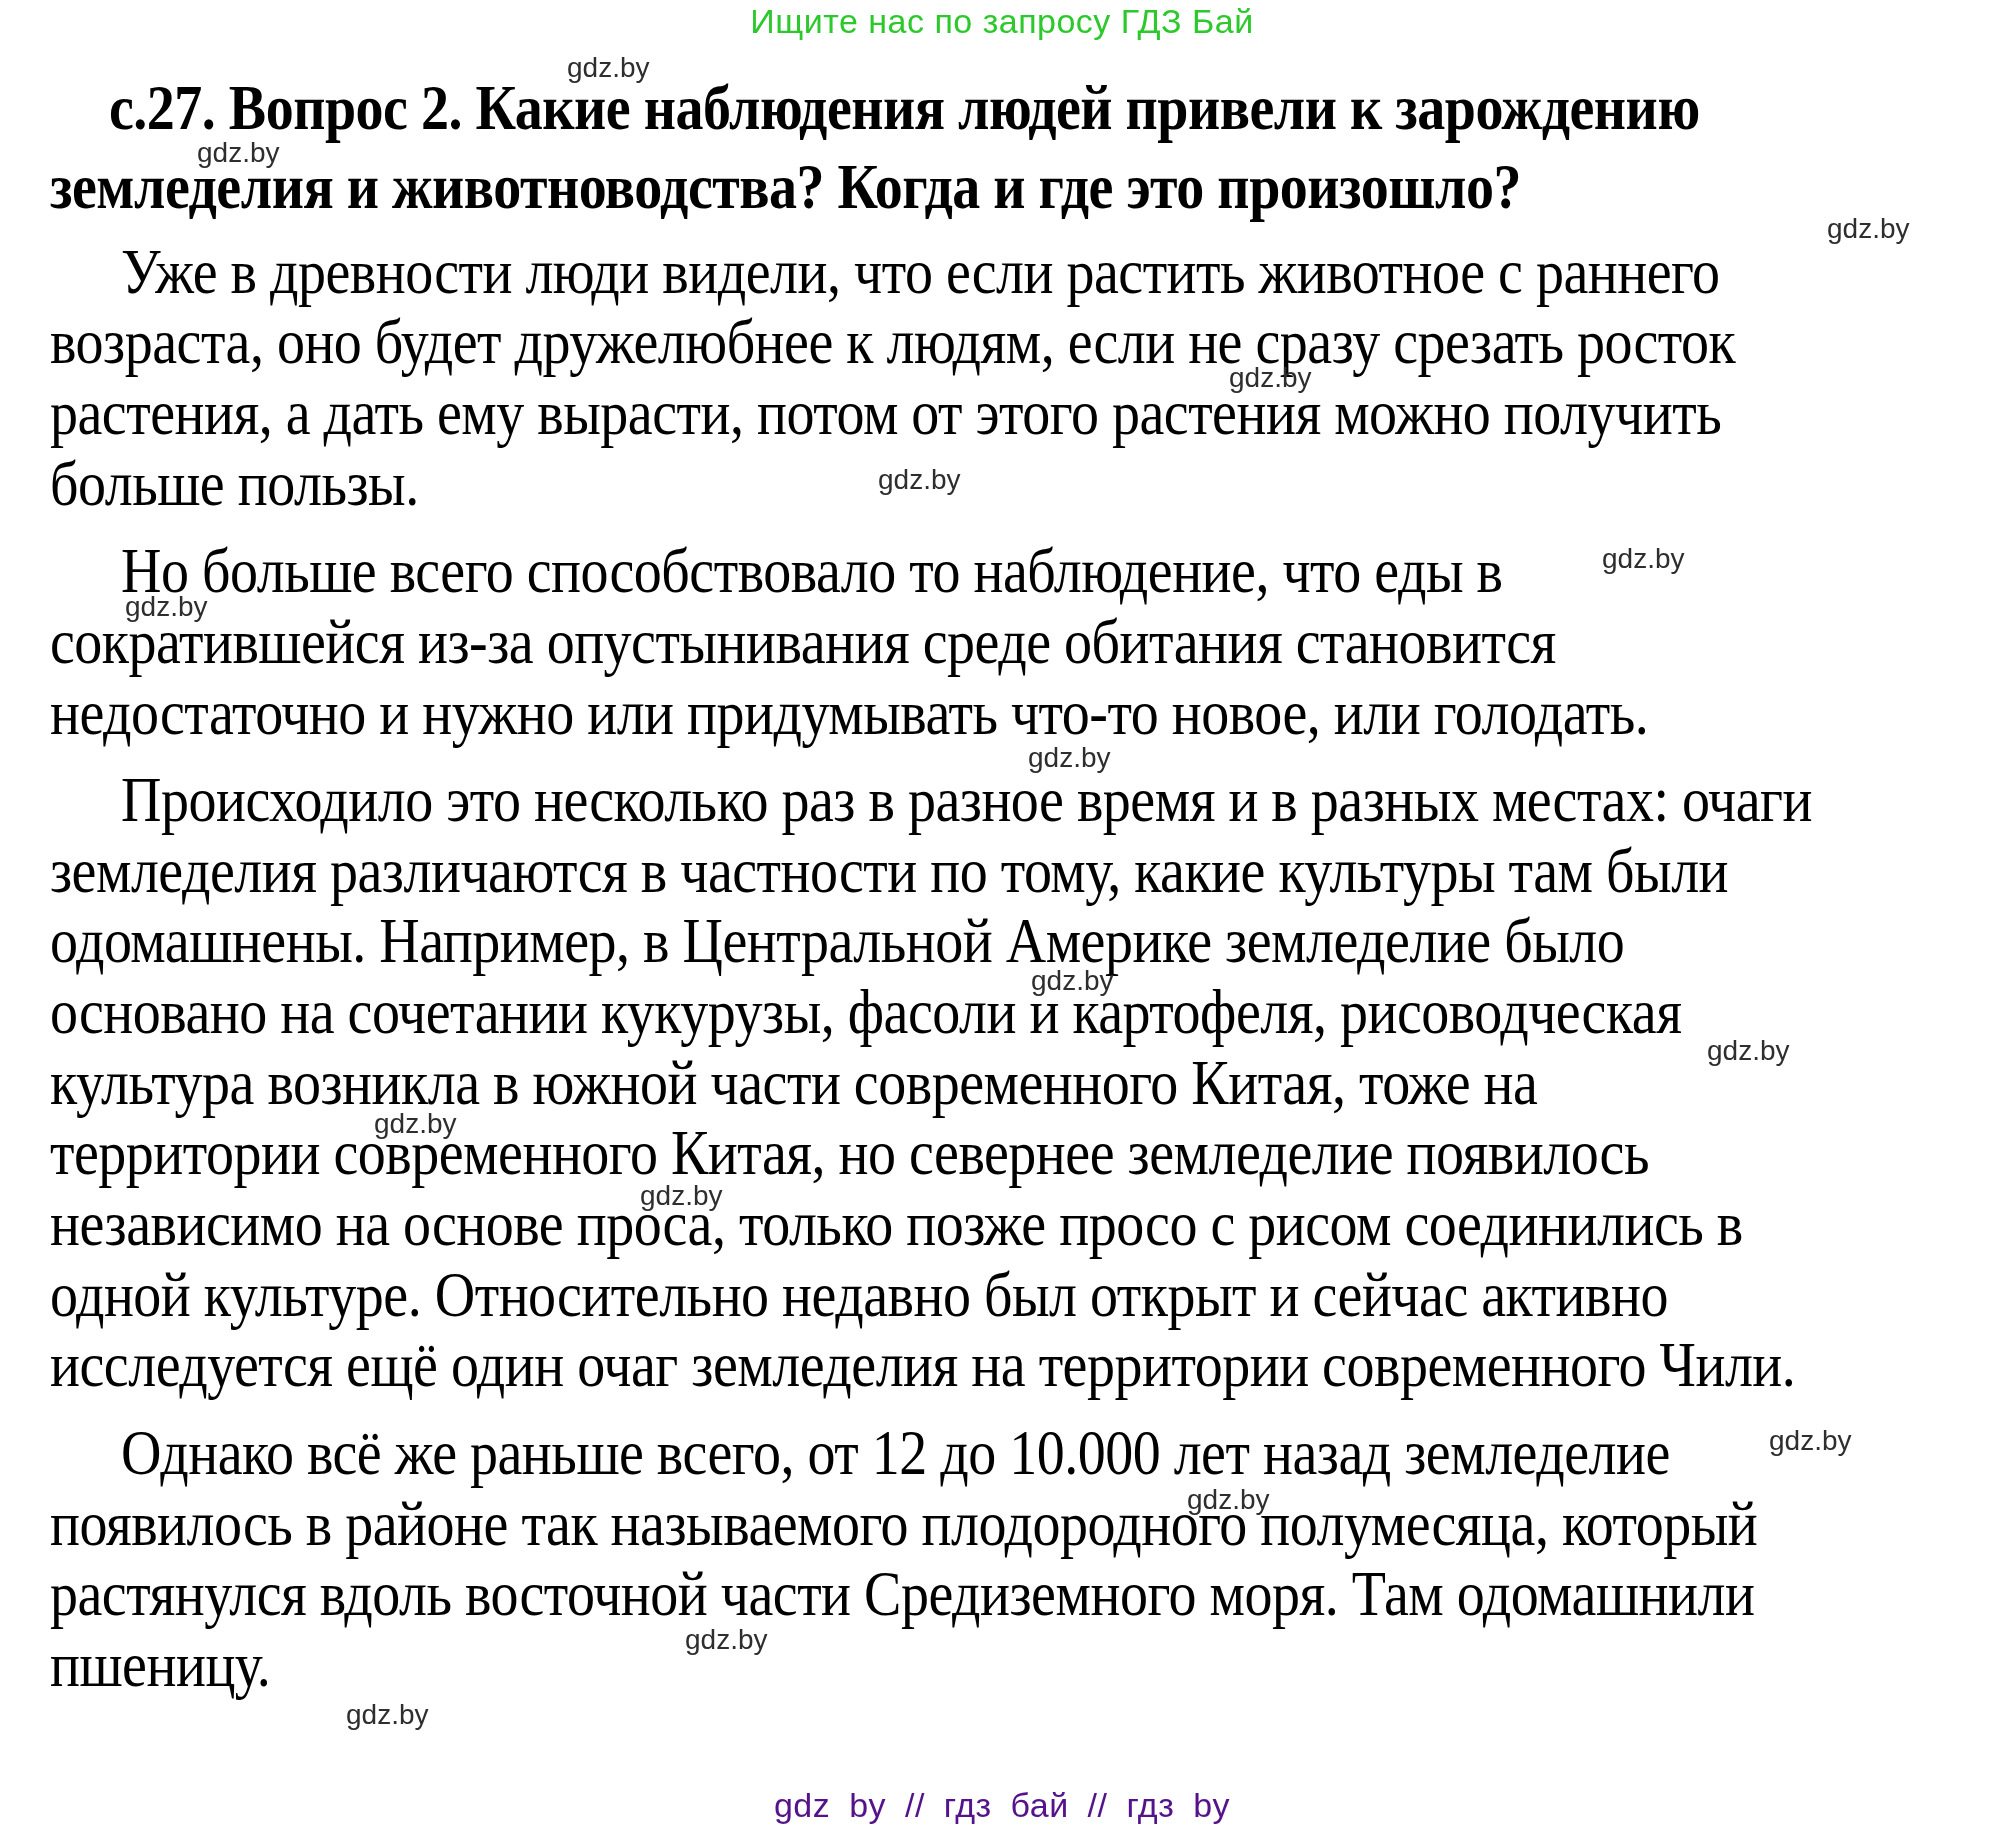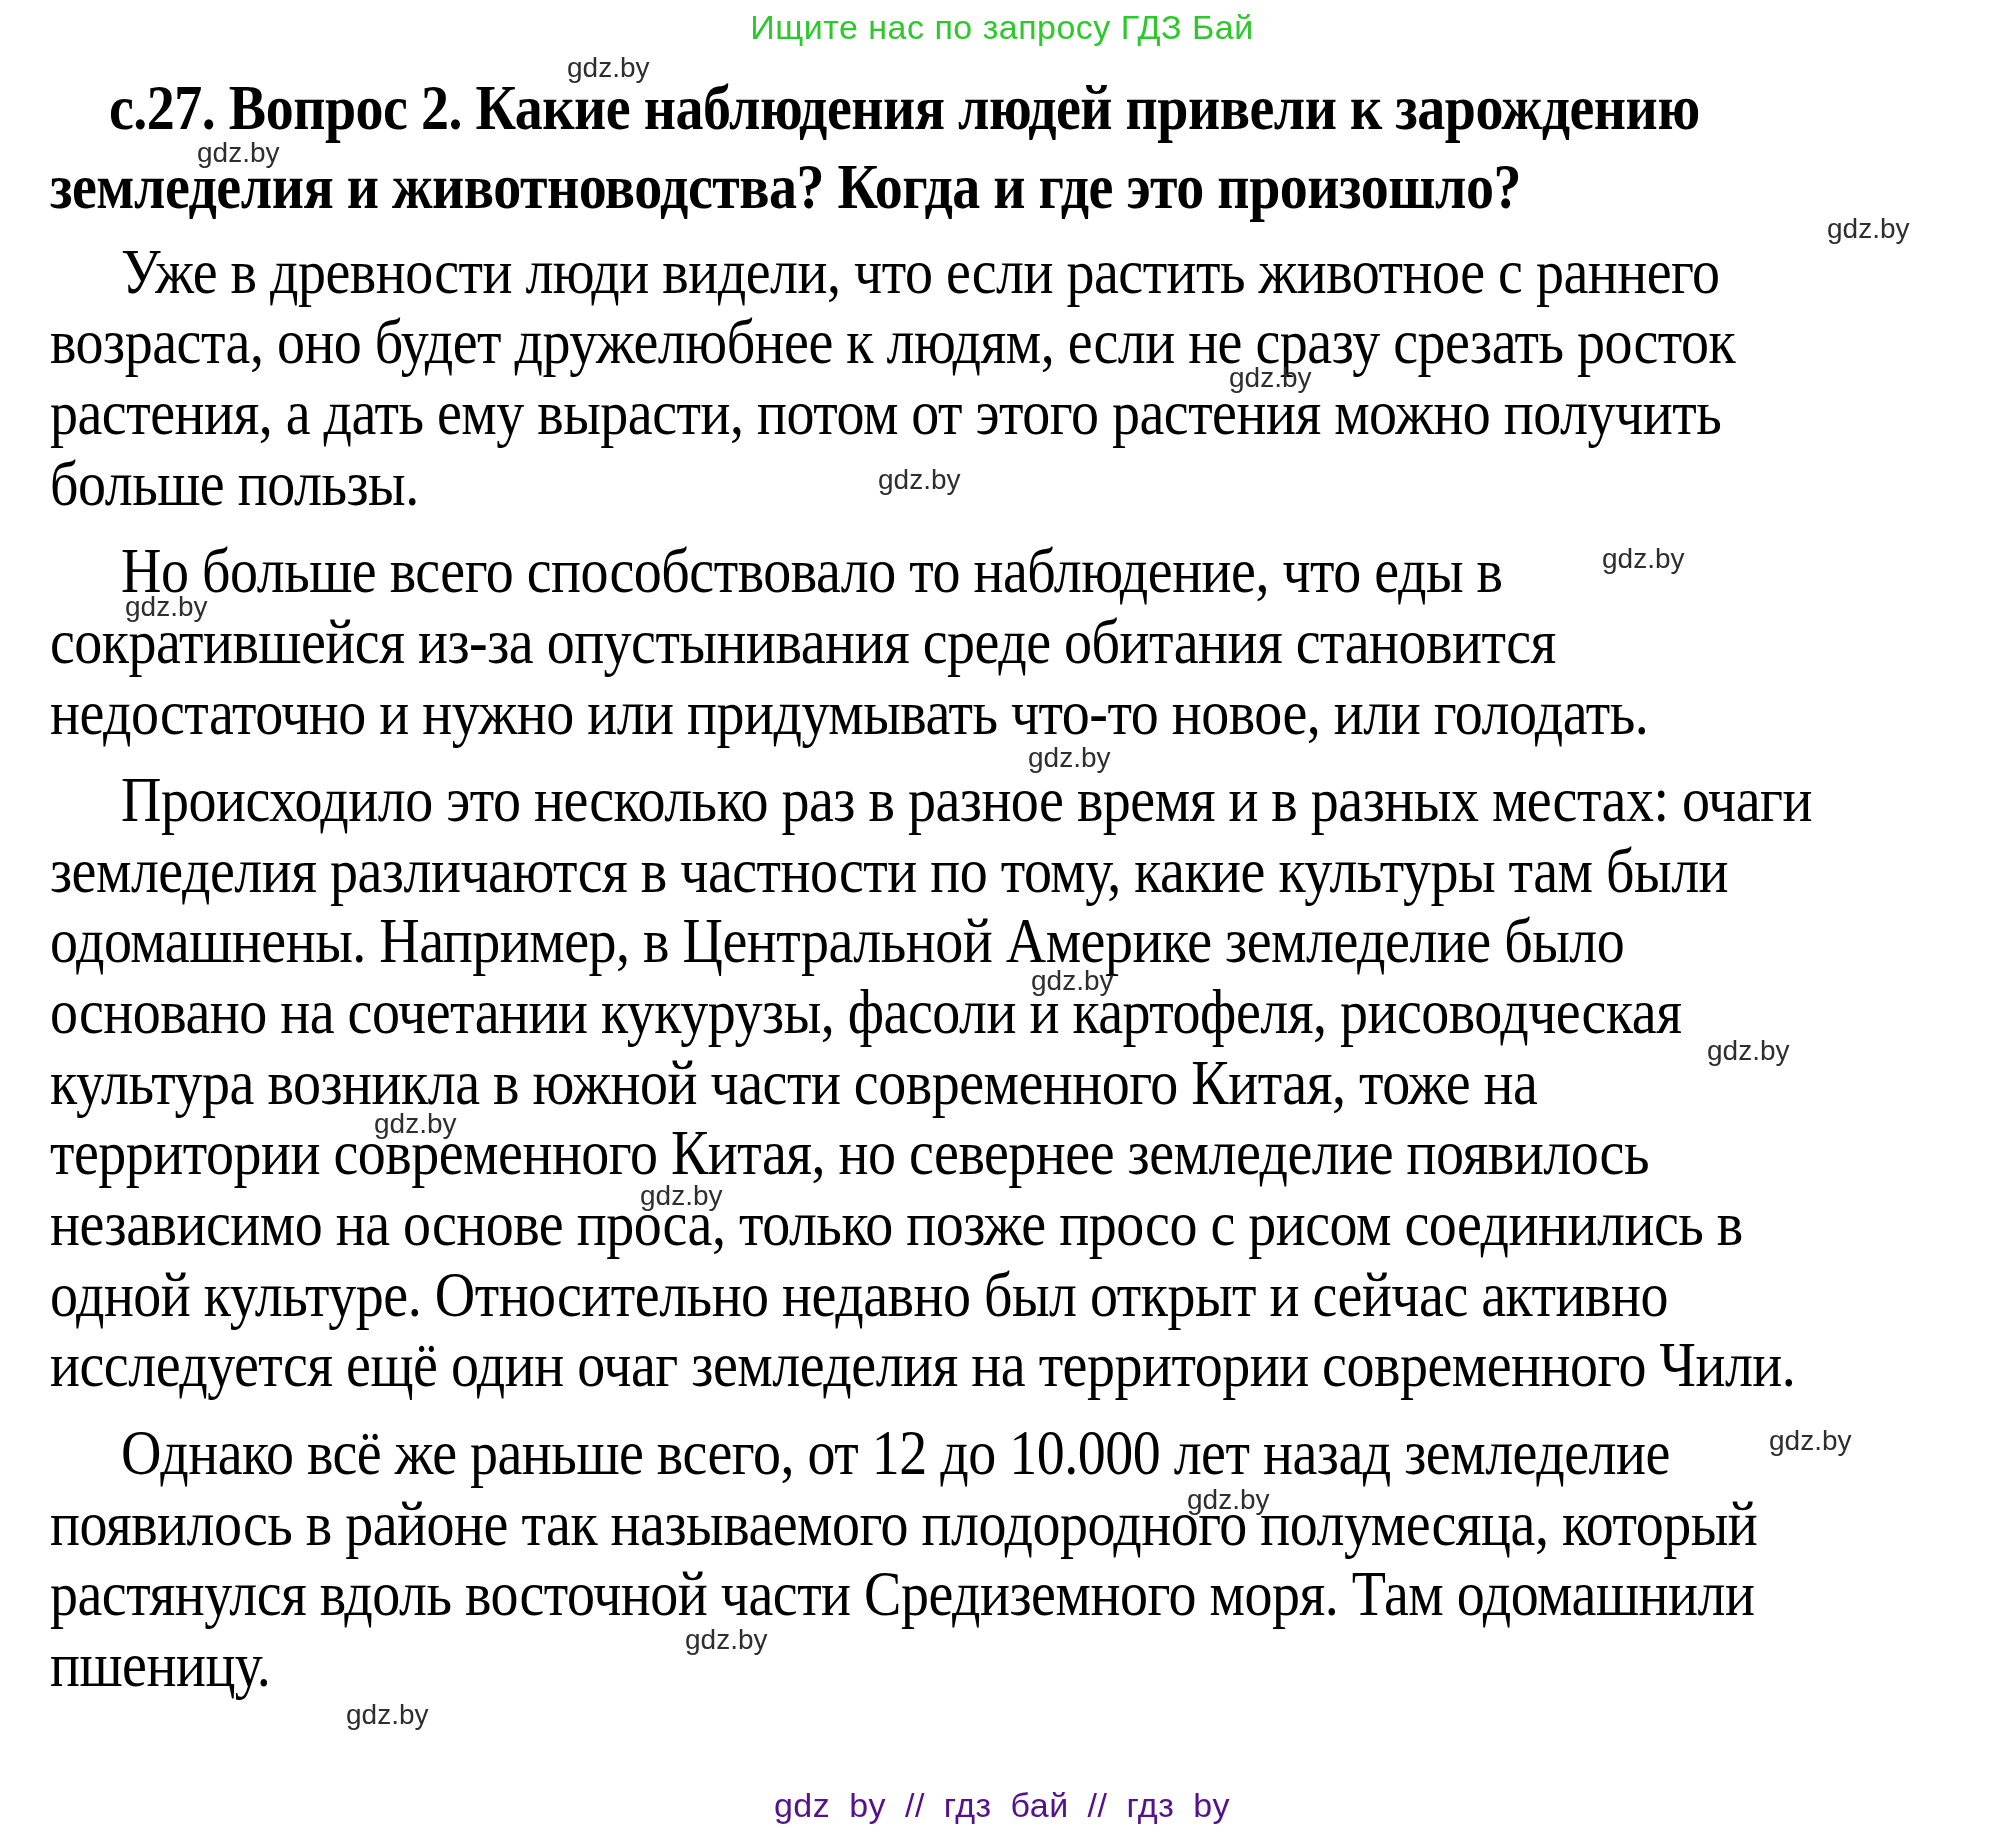--- a/index.html
+++ b/index.html
@@ -12,21 +12,20 @@
     font-family: "Liberation Serif", serif;
   }
   .banner {
     position: absolute;
     top: 2px; left: 0; right: 0;
     text-align: center;
     font-family: "Liberation Sans", sans-serif;
     font-size: 34px;
     letter-spacing: 0.5px;
     font-weight: 400;
-    margin-top: 6px;
   }
   .line {
     position: absolute;
     font-family: "Liberation Serif", serif;
     font-size: 56px;
     line-height: 1;
     color: #000000;
     white-space: nowrap;
     letter-spacing: -0.5px;
     transform: scale(1, 1.14);

